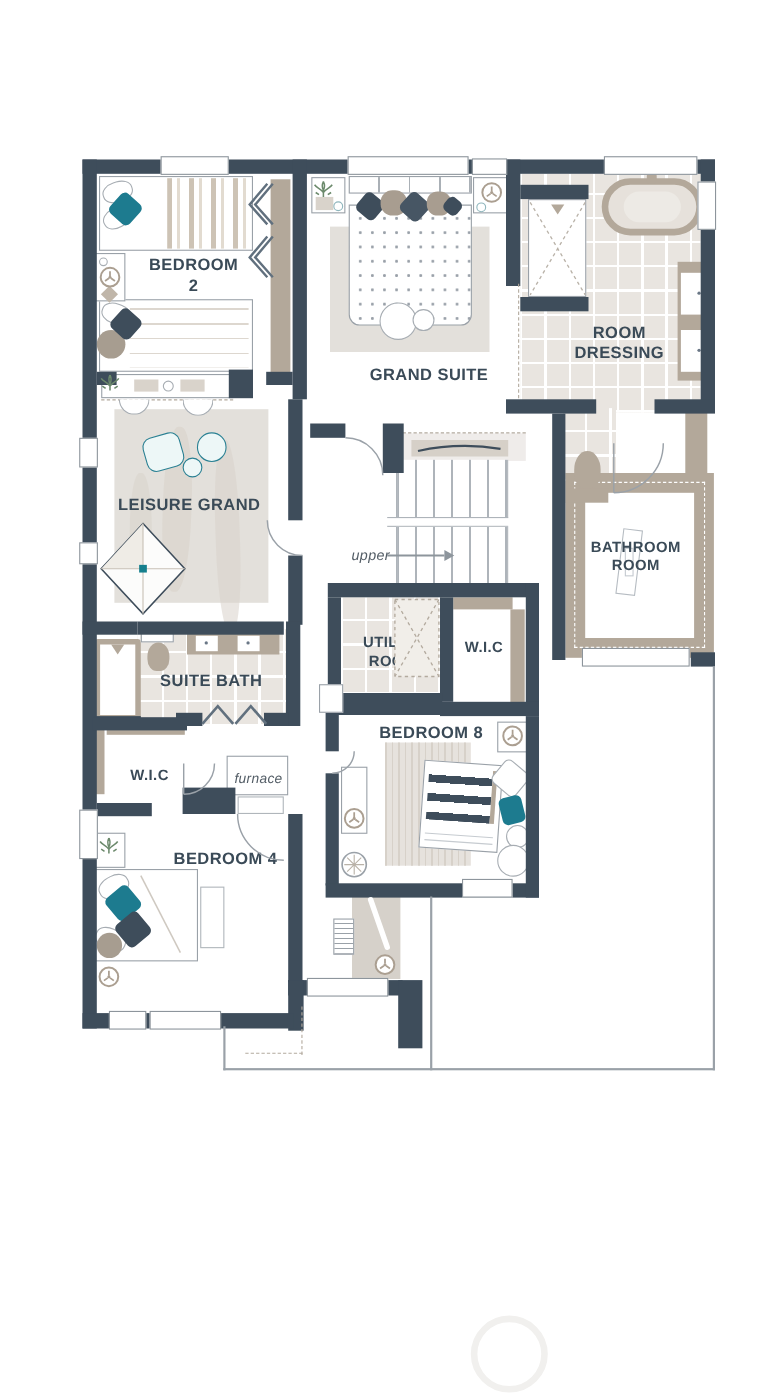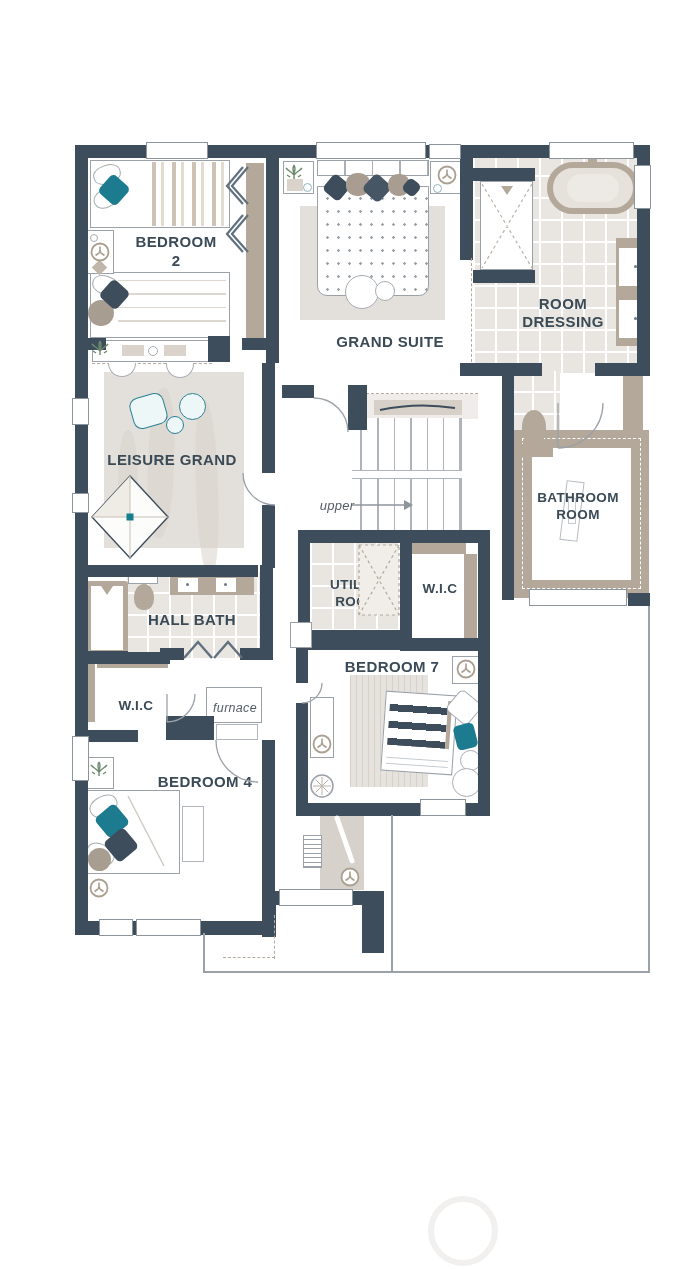--- a/index.html
+++ b/index.html
@@ -240,23 +240,23 @@
   <div class="lbl" style="left:176px;top:260px;">2</div>
   <div class="lbl" style="left:390px;top:341px;">GRAND SUITE</div>
   <div class="lbl" style="left:563px;top:303px;">ROOM</div>
   <div class="lbl" style="left:563px;top:321px;">DRESSING</div>
   <div class="lbl" style="left:172px;top:459px;">LEISURE GRAND</div>
   <div class="lbl sm" style="left:578px;top:497px;">BATHROOM</div>
   <div class="lbl sm" style="left:578px;top:514px;">ROOM</div>
   <div class="lbl sm" style="left:357px;top:584px;">UTILITY</div>
   <div class="lbl sm" style="left:357px;top:601px;">ROOM</div>
   <div class="lbl sm" style="left:440px;top:588px;">W.I.C</div>
-  <div class="lbl" style="left:192px;top:619px;">HALL BATH</div>
+  <div class="lbl" style="left:192px;top:619px;">SUITE BATH</div>
   <div class="lbl sm" style="left:136px;top:705px;">W.I.C</div>
-  <div class="lbl" style="left:392px;top:666px;">BEDROOM 7</div>
+  <div class="lbl" style="left:392px;top:666px;">BEDROOM 8</div>
   <div class="lbl" style="left:205px;top:781px;">BEDROOM 4</div>
 
   <svg class="overlay" width="700" height="1270" viewBox="0 0 700 1270">
     <defs>
       <g id="fan">
         <circle r="8.5" fill="#fff" stroke="#ab9f91" stroke-width="1.8"></circle>
         <path d="M0,-5.5 L0,-1 M-4.5,3.5 L-1,1 M4.5,3.5 L1,1" stroke="#ab9f91" stroke-width="1.6" fill="none"></path>
         <circle r="1.4" fill="#ab9f91"></circle>
       </g>
       <g id="plant">

